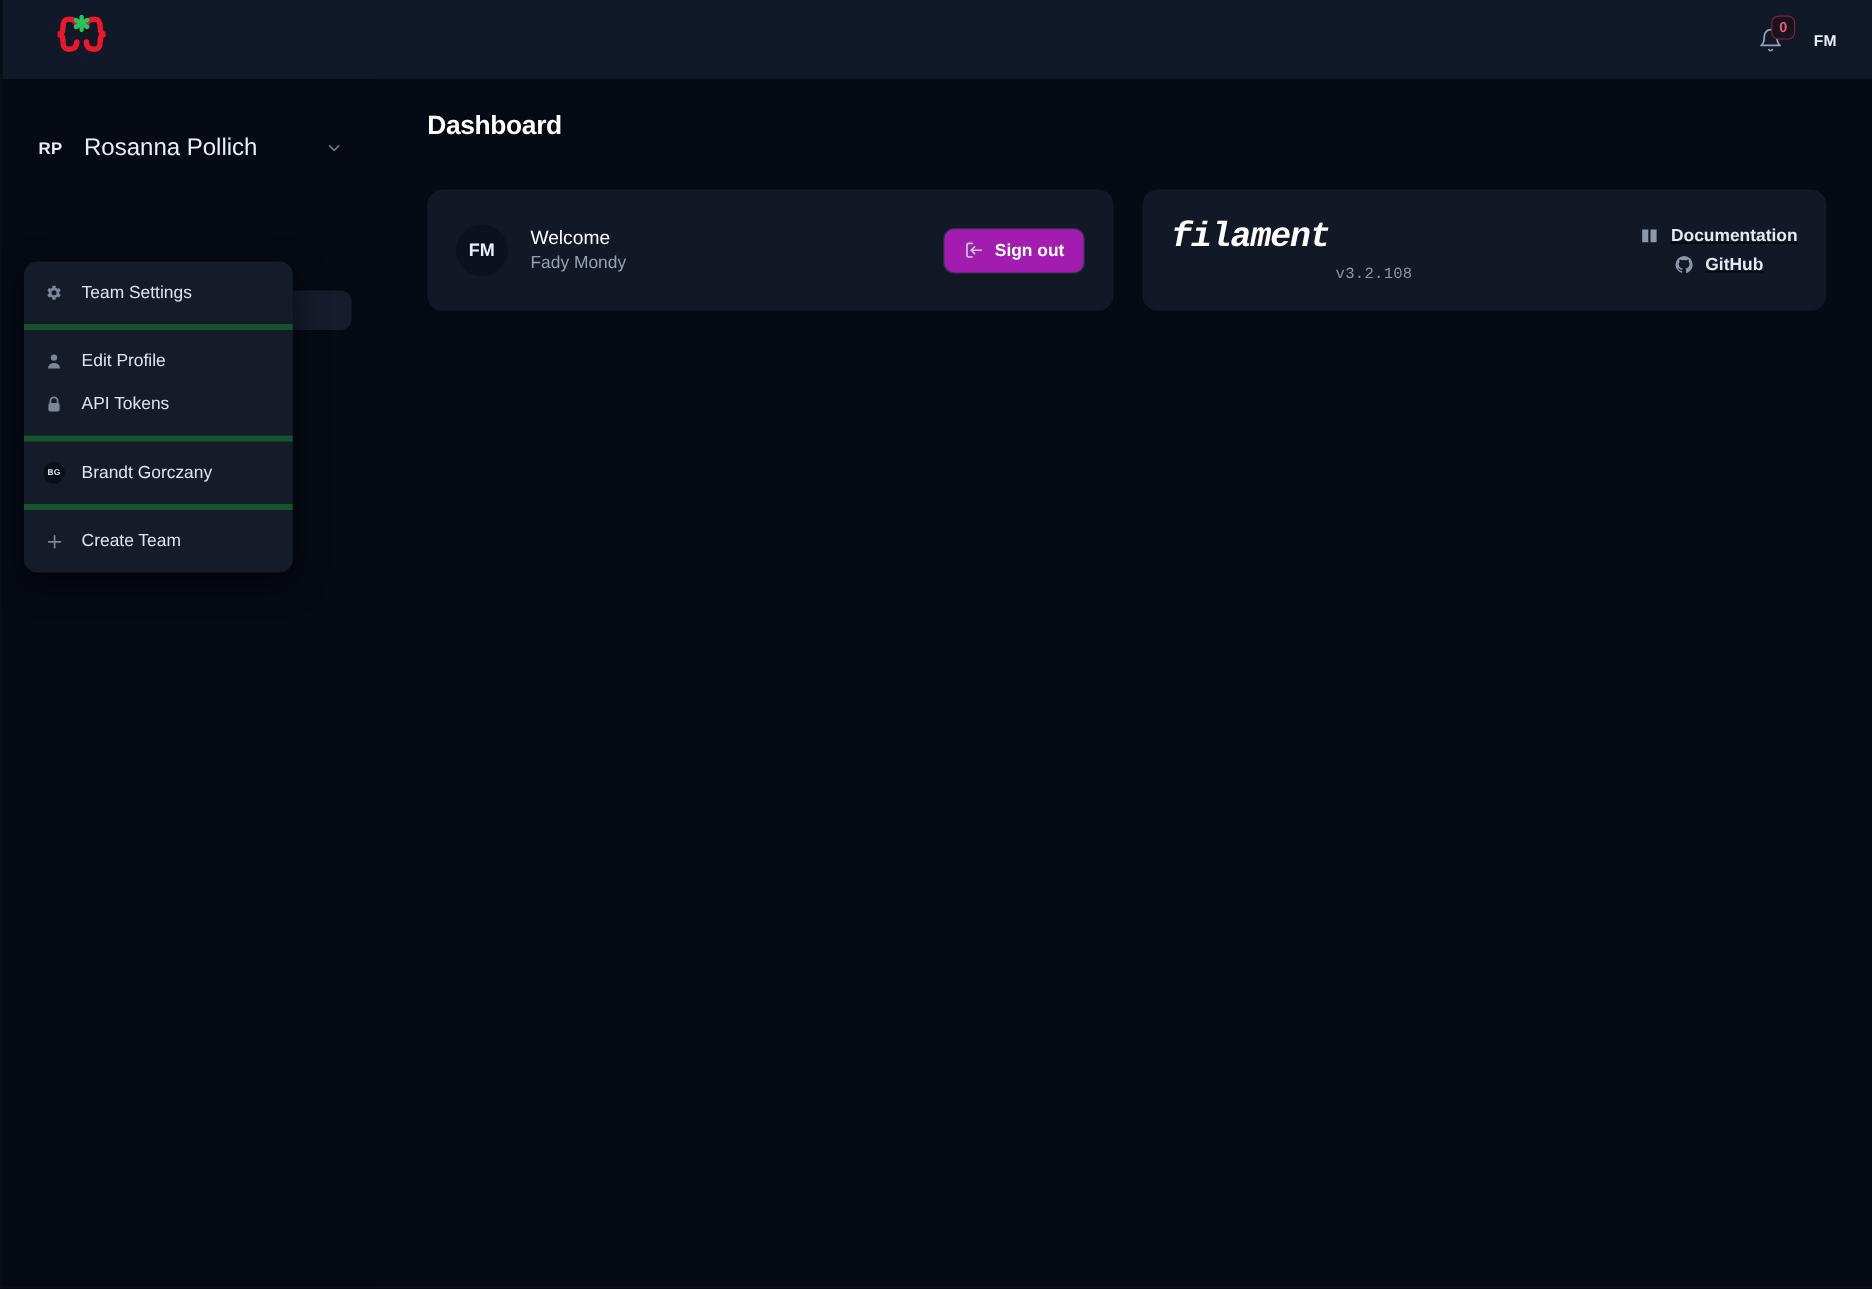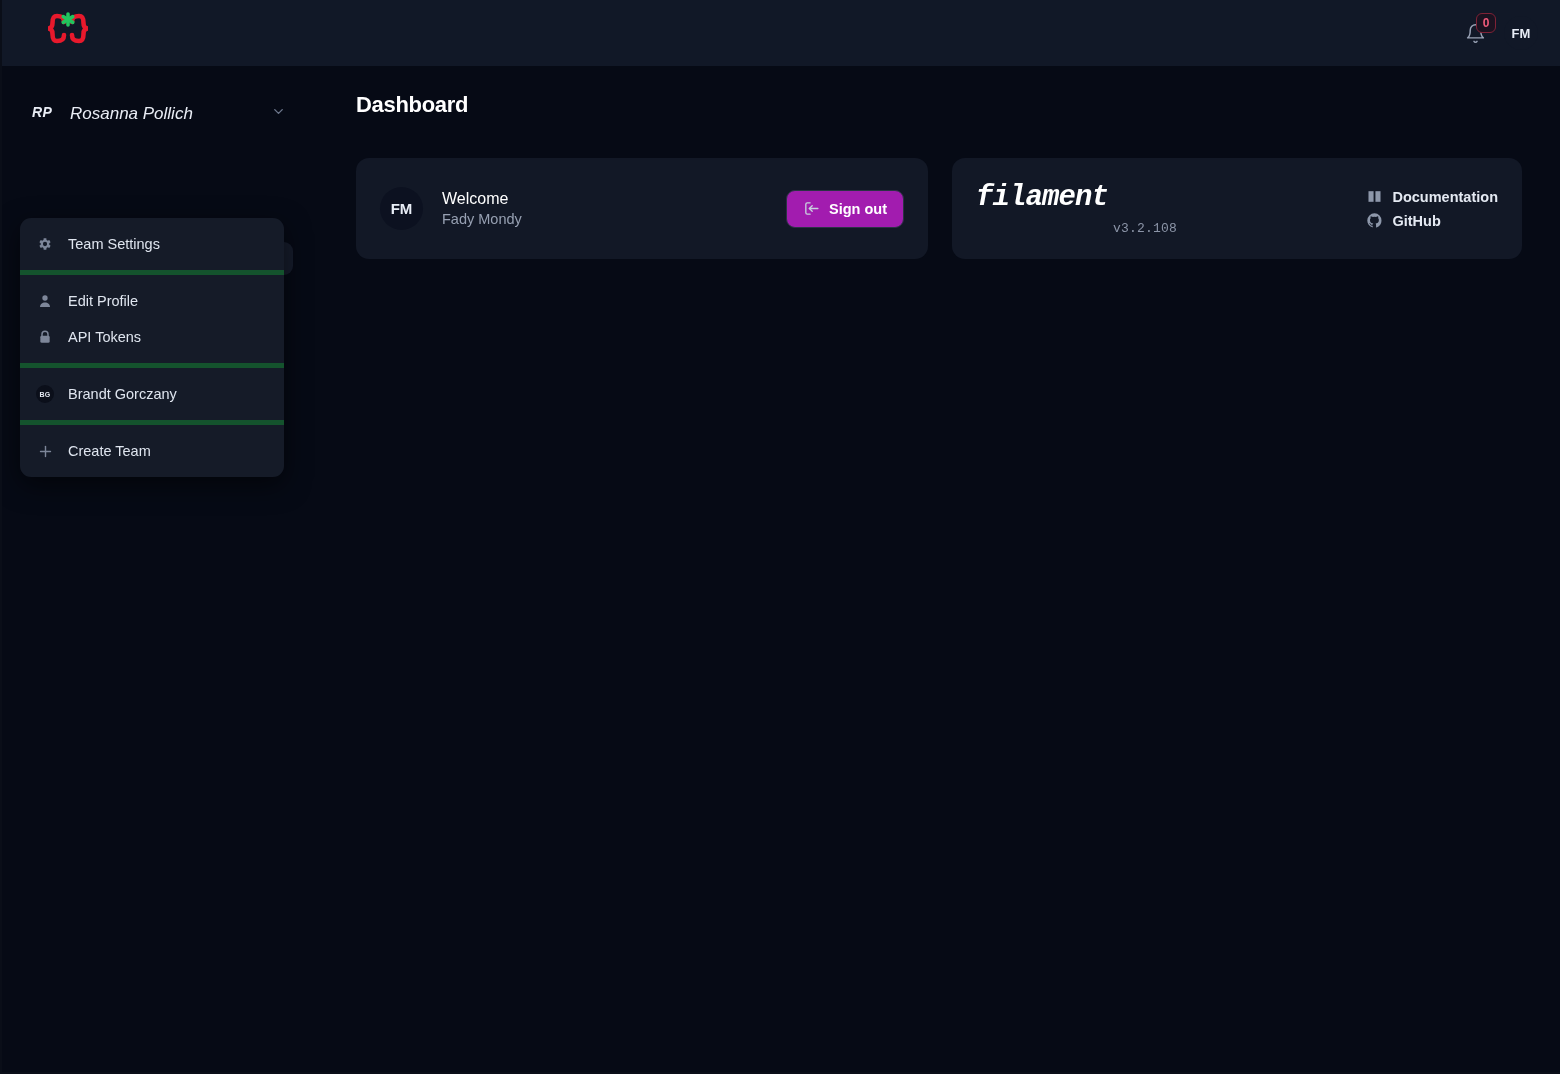--- a/index.html
+++ b/index.html
@@ -89,35 +89,34 @@
     height: 1008px;
     background: #060A15;
   }
 
   .team-selector {
     position: absolute;
     top: 38px; left: 20px;
     width: 272px;
     height: 38px;
     display: flex;
-    align-items: flex-start;
-    cursor: pointer;
-    font-style: italic;
+    align-items: center;
+    cursor: pointer;
   }
   .team-initials {
     font-size: 14px;
     font-weight: 700;
     color: #e9edf5;
     width: 38px;
     text-align: left;
     padding-left: 10px;
     letter-spacing: .3px;
   }
   .team-name {
-    font-size: 17px;
+    font-size: 20px;
     color: #e9edf5;
     flex: 1;
     margin-left: 10px;
   }
   .chevron {
     margin-right: 8px;
     display: flex;
     align-items: center;
   }
 
@@ -128,21 +127,21 @@
     width: 271px;
     height: 33px;
     border-radius: 9px;
     background: #161c2b;
   }
 
   
   .dropdown {
     position: absolute;
     top: 152px; left: 18px;
-    width: 264px;
+    width: 224px;
     background: #151b28;
     border-radius: 11px;
     box-shadow: 0 8px 26px rgba(0,0,0,.55);
     padding: 0;
     overflow: hidden;
     z-index: 50;
   }
   .dd-group { padding: 8px 0; }
   .dd-group + .dd-group { border-top: 5px solid #14532d; }
 
@@ -261,22 +260,23 @@
   .filament-ver {
     font-size: 13px;
     color: #8b94a7;
     letter-spacing: .2px;
     margin-top: 40px;
   }
 
   .filament-links {
     display: flex;
     flex-direction: column;
-    align-items: flex-start;
+    align-items: center;
     gap: 7px;
+    text-decoration: underline;
   }
   .flink {
     display: flex;
     align-items: center;
     gap: 9px;
     color: #e4e9f2;
     font-size: 14.5px;
     font-weight: 600;
     cursor: pointer;
     text-decoration: none;

